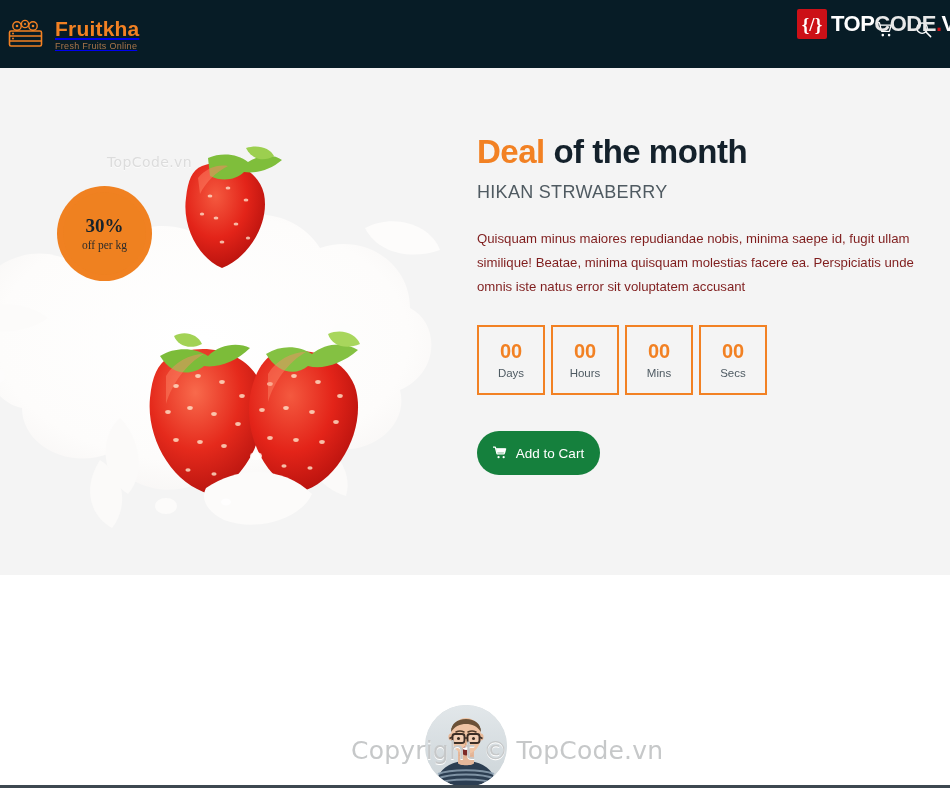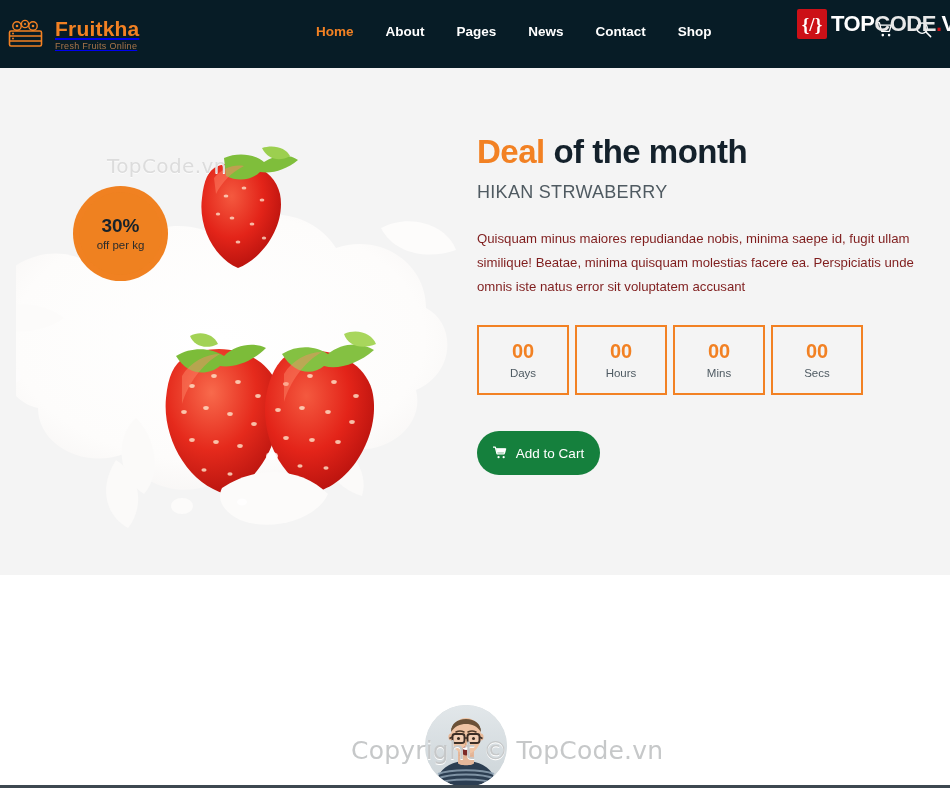--- a/index.html
+++ b/index.html
@@ -77,23 +77,24 @@
 
   
   .deal-section {
     position: absolute; left: 0; top: 68px;
     width: 950px; height: 507px;
     background: #f4f4f4;
     overflow: hidden;
   }
 
   .deal-visual {
-    position: absolute; left: 16px; top: 0;
+    position: absolute; left: 0; top: 0;
     width: 460px; height: 507px;
     overflow: hidden;
+    font-family: Liberation Serif, serif;
   }
   .splash-svg { position: absolute; left: -30px; top: 40px; }
 
   .discount-badge {
     position: absolute; left: 57px; top: 118px;
     width: 95px; height: 95px; border-radius: 50%;
     background: #ef8120;
     border: 6px solid rgba(242,129,35,.45);
     display: flex; flex-direction: column;
     align-items: center; justify-content: center;
@@ -101,21 +102,21 @@
   }
   .discount-pct {
     font-size: 19px; font-weight: bold; color: #16222b; line-height: 1;
   }
   .discount-sub {
     font-size: 11.5px; color: #2b2b2b; margin-top: 5px; line-height: 1;
   }
 
   .wm-hero-text {
     position: absolute; left: 107px; top: 86px;
-    font-size: 20px; color: #dcdcdc; z-index: 7;
+    font-size: 14px; color: #dcdcdc; z-index: 7;
     font-family: "DejaVu Sans", sans-serif;
     letter-spacing: .4px; pointer-events: none;
     text-shadow: 0 1px 0 #fbfbfb;
     text-align: center;
   }
 
   
   .deal-content { position: absolute; left: 477px; top: 0; width: 450px; }
 
   .deal-title {
@@ -127,21 +128,21 @@
     margin-top: 12px; font-size: 18px; color: #4f5a61;
     letter-spacing: .3px; font-weight: normal;
   }
   .deal-desc {
     margin-top: 24px; width: 445px;
     font-size: 13.2px; line-height: 24px; color: #7f1d1d;
   }
 
   .countdown { margin-top: 26px; display: flex; gap: 6px; }
   .cd-box {
-    width: 92px; height: 70px; border: 2px solid #f28123;
+    width: 68px; height: 70px; border: 2px solid #f28123;
     display: flex; flex-direction: column;
     align-items: center; justify-content: center;
     background: #f4f4f4;
   }
   .cd-value {
     font-size: 20px; font-weight: bold; color: #f28123; line-height: 1;
   }
   .cd-label {
     font-size: 11.5px; color: #4e5a62; margin-top: 7px; line-height: 1;
   }
@@ -200,28 +201,20 @@
         <circle cx="5" cy="16.6" r="1" fill="#f28123"></circle>
         <circle cx="5" cy="21.5" r="1" fill="#f28123"></circle>
       </svg>
     </span>
     <span class="brand-text">
       <span class="brand-name">Fruitkha</span>
       <span class="brand-tag">Fresh Fruits Online</span>
     </span>
   </a>
 
-  <nav class="main-nav">
-    <a class="nav-link active" href="#">Home</a>
-    <a class="nav-link" href="#">About</a>
-    <a class="nav-link" href="#">Pages</a>
-    <a class="nav-link" href="#">News</a>
-    <a class="nav-link" href="#">Contact</a>
-    <a class="nav-link" href="#">Shop</a>
-  </nav>
 
   <div class="header-tools">
     <span class="tool-icon">
       <svg viewBox="0 0 20 20" width="17" height="17">
         <path d="M1 2h3l2.6 10.2h9.1l2.2-7.4H5.4" fill="none" stroke="#ffffff" stroke-width="1.5" stroke-linejoin="round" stroke-linecap="round"></path>
         <circle cx="8" cy="16.6" r="1.5" fill="#ffffff"></circle>
         <circle cx="15.4" cy="16.6" r="1.5" fill="#ffffff"></circle>
       </svg>
     </span>
     <span class="tool-icon">

